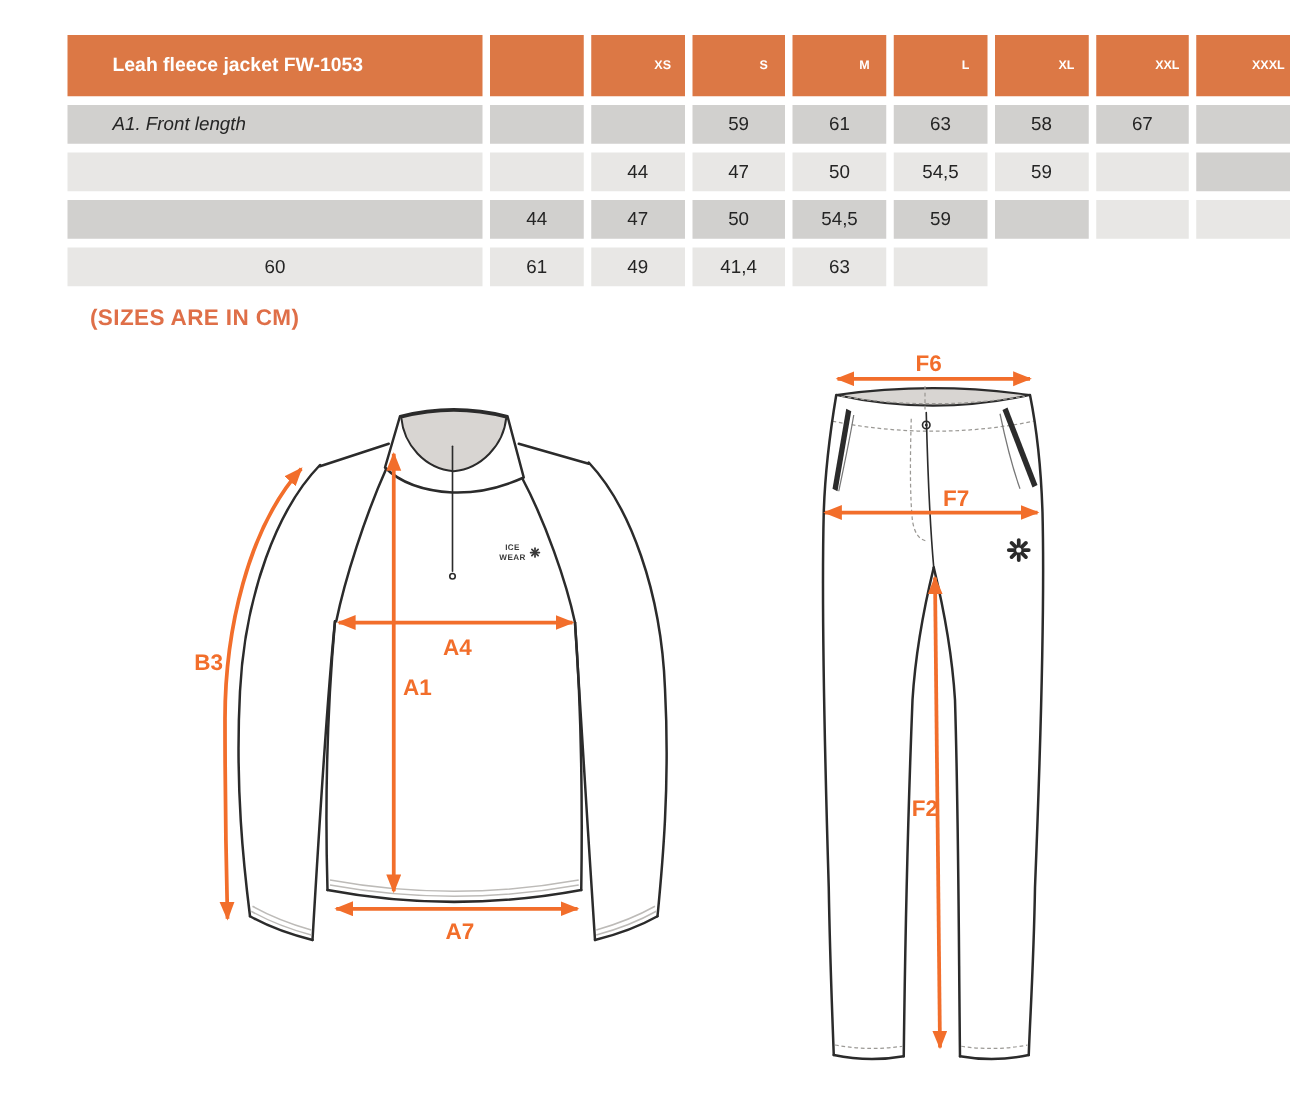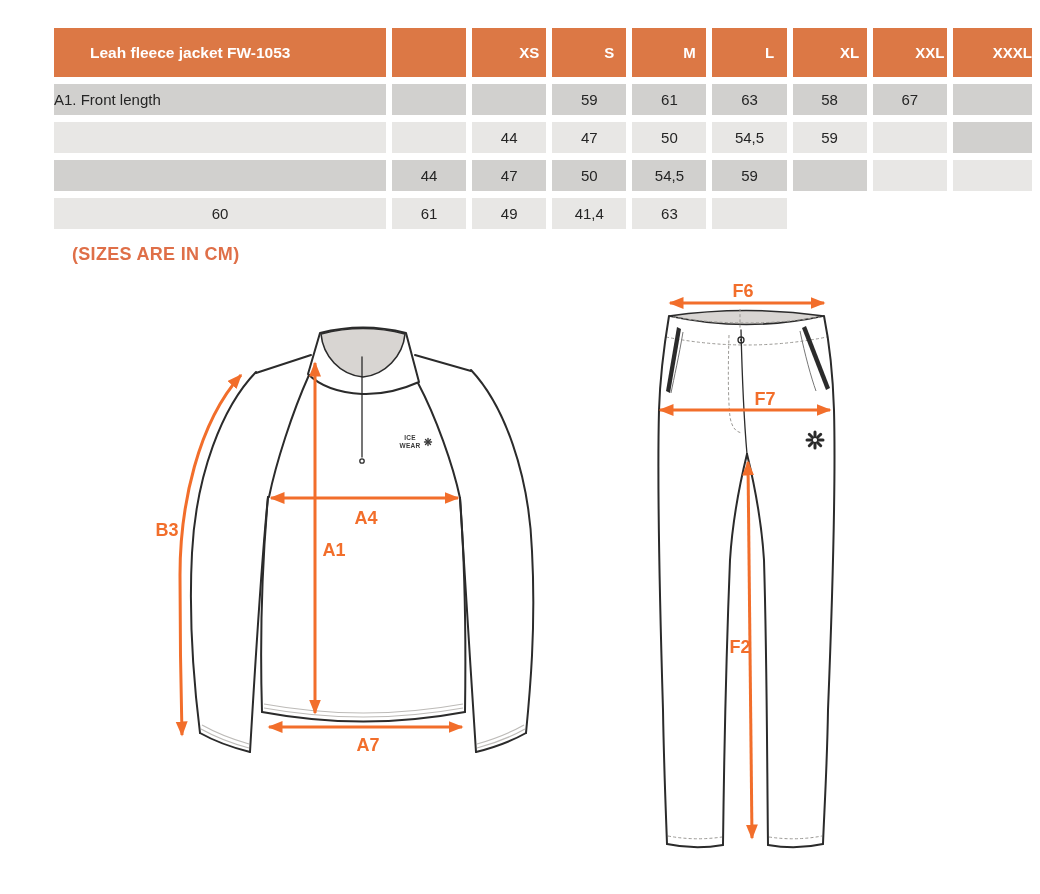--- a/index.html
+++ b/index.html
@@ -4,26 +4,26 @@
 <style>
   html,body{margin:0;padding:0;background:#fff;}
   .page{position:relative;width:1040px;height:894px;background:#fff;overflow:hidden;
         font-family:"Liberation Sans",sans-serif;}
 
   
   #size-table{position:absolute;left:35px;top:28px;width:978px;
               display:grid;grid-template-columns:332px repeat(8,1fr);
               column-gap:6px;row-gap:7px;margin-left:19px;}
   #size-table > div{box-sizing:border-box;}
-  .th{background:var(--header-orange);color:#fff;font-weight:bold;font-size:15px;
+  .th{background:var(--header-orange);color:#fff;font-weight:bold;font-size:10px;
       height:49px;display:flex;align-items:center;justify-content:center;padding-left:40px;}
   .th.title-cell{justify-content:flex-start;padding-left:36px;font-size:15.5px;}
   .td{height:31px;display:flex;align-items:center;justify-content:center;
       font-size:15px;color:#252525;}
-  .td.label-cell{justify-content:flex-start;}
+  .td.label-cell{justify-content:flex-start;padding-left:36px;font-style:italic;}
   .rowdark{background:var(--row-dark);}
   .rowlight{background:var(--row-light);}
 
   
   .note{position:absolute;left:72px;top:244px;color:var(--note-orange);
         font-size:18px;font-weight:600;letter-spacing:.3px;}
 
   
   .drawing{position:absolute;}
   .ol{fill:none;stroke:var(--ink);stroke-width:2;stroke-linecap:round;stroke-linejoin:round;}

